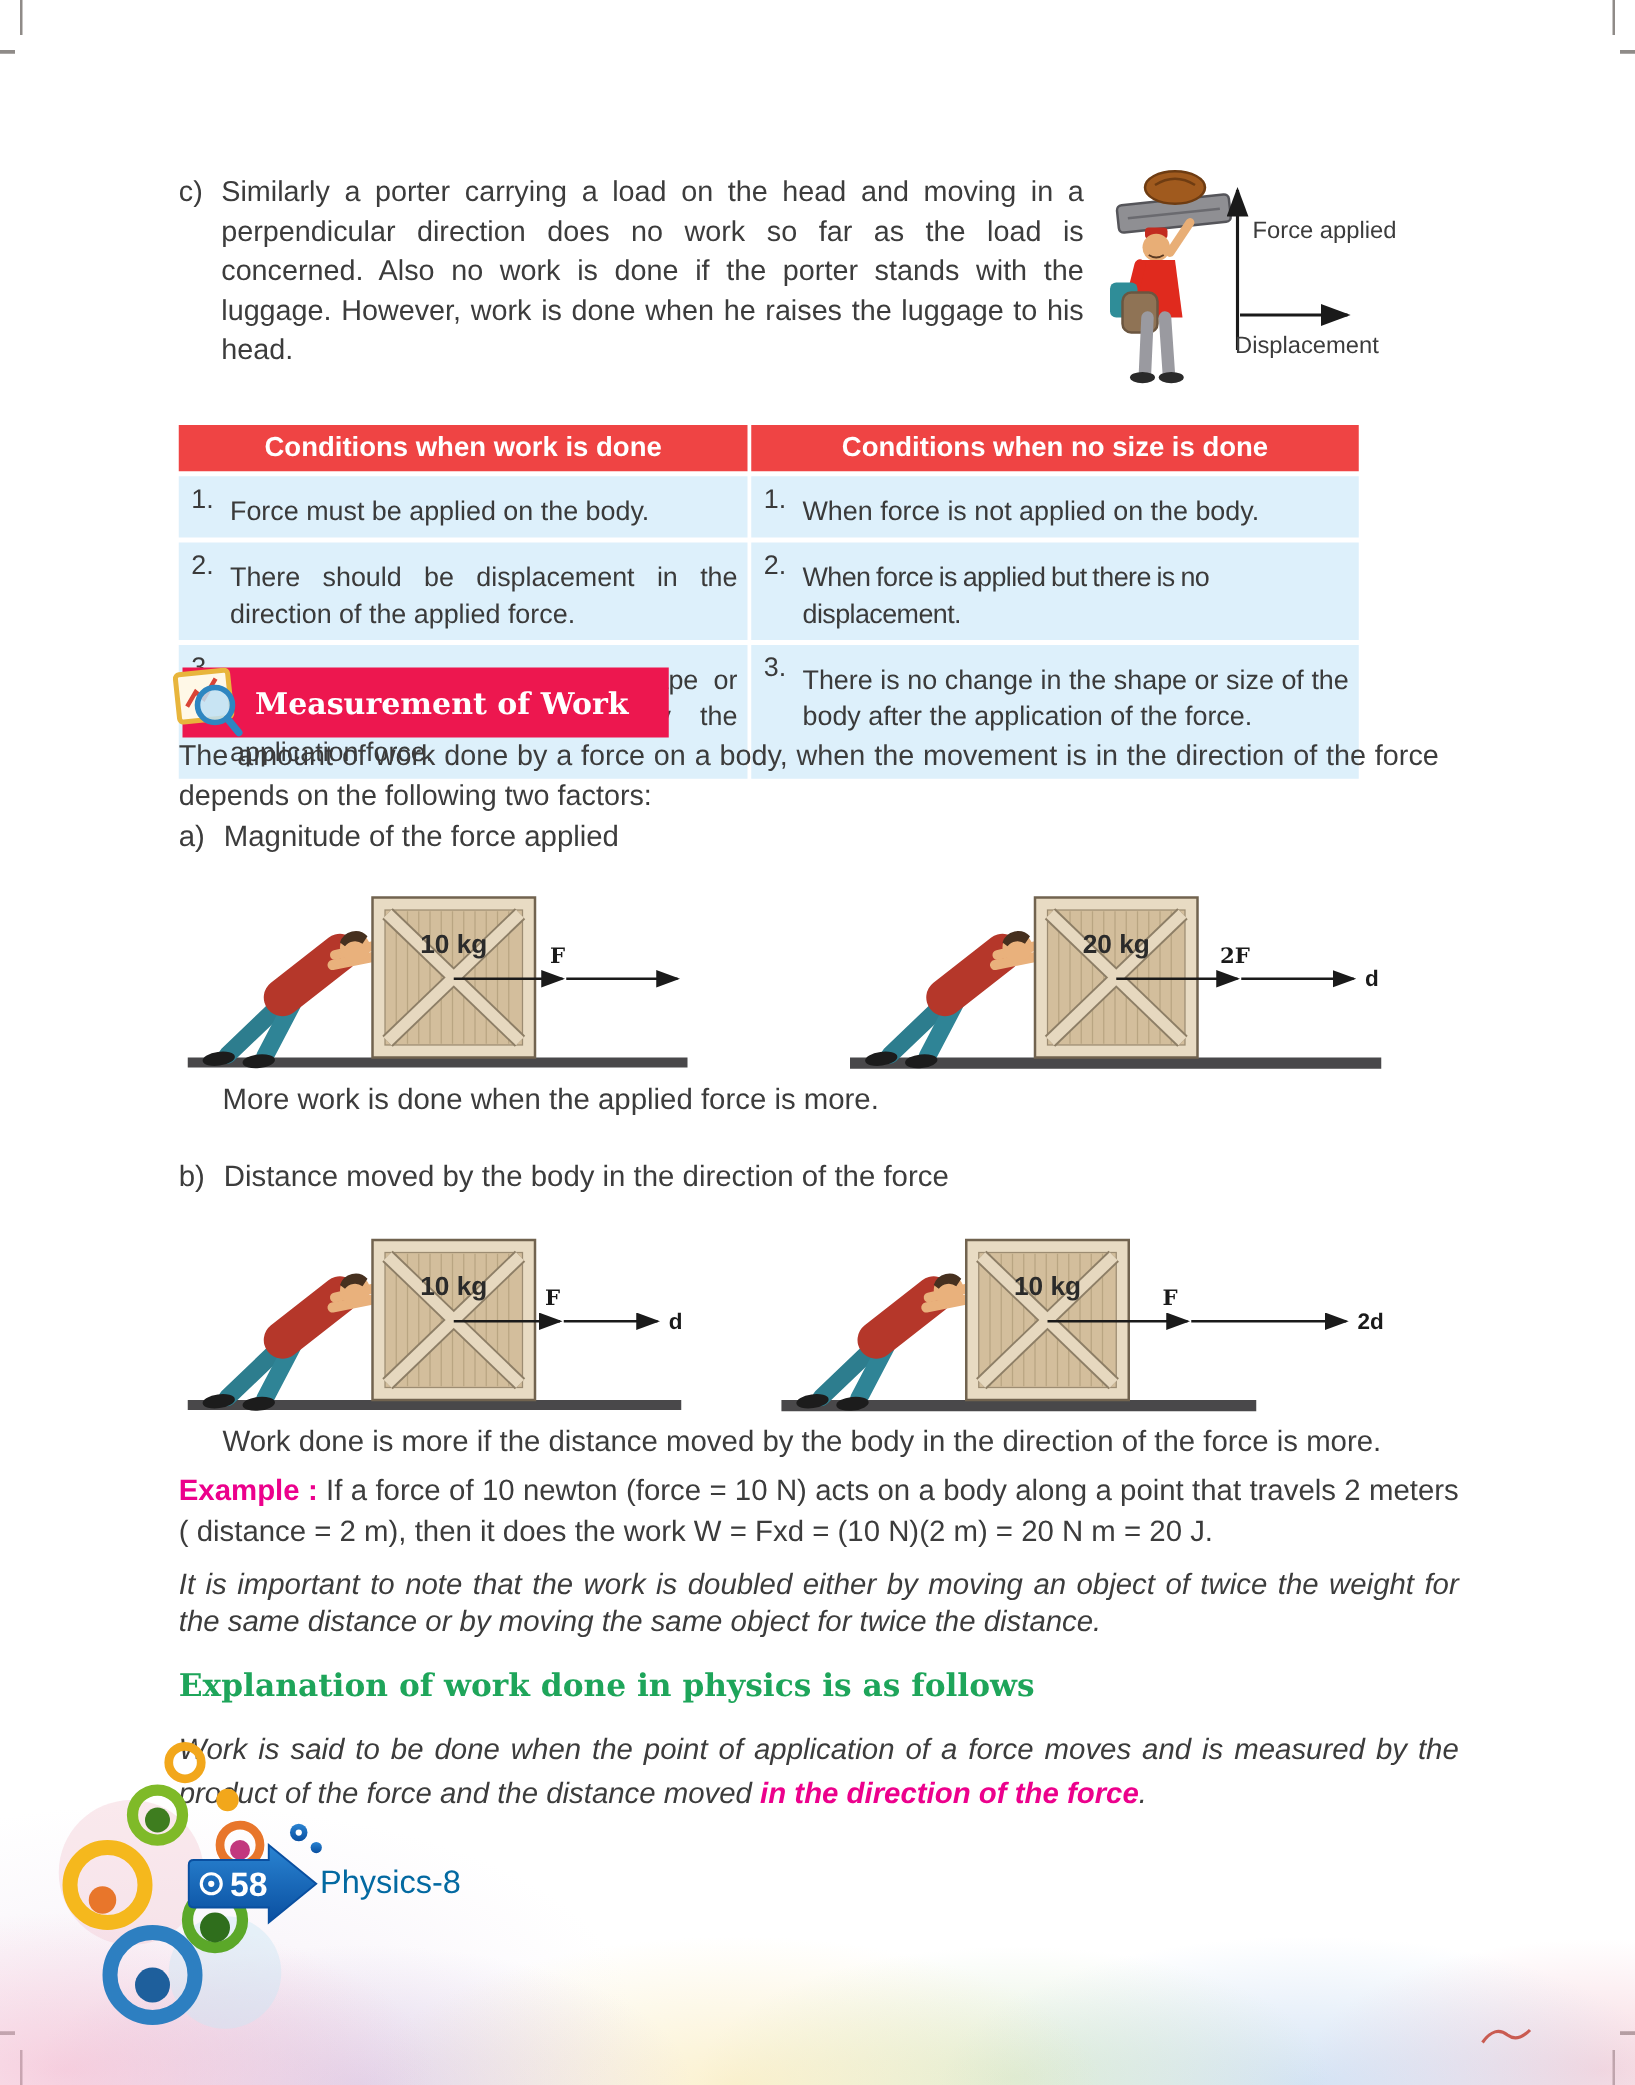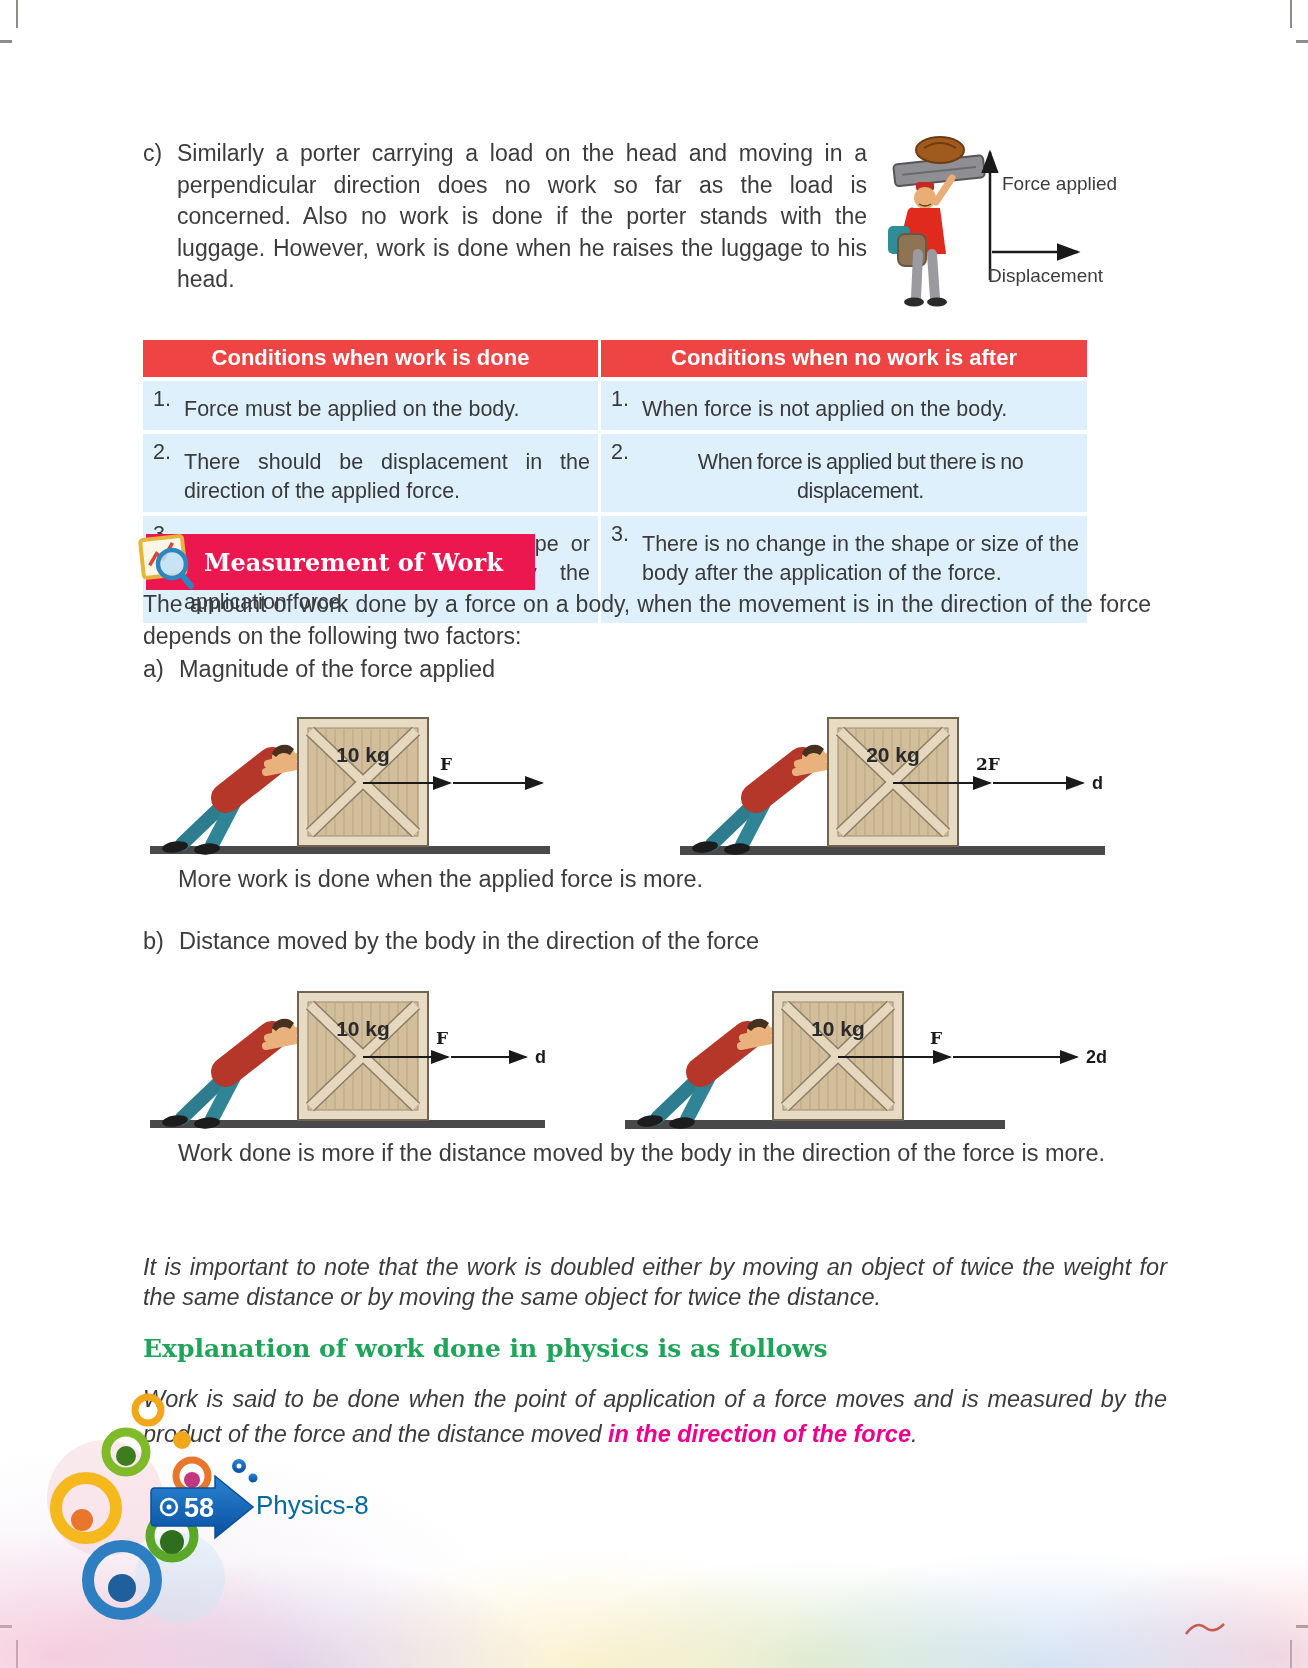--- a/index.html
+++ b/index.html
@@ -162,38 +162,38 @@
     </g>
 
     <line x1="118" y1="150" x2="118" y2="22" stroke="#1a1a1a" stroke-width="2.5" marker-end="url(#ah)"></line>
     <text x="130" y="60">Force applied</text>
     <line x1="120" y1="122" x2="206" y2="122" stroke="#1a1a1a" stroke-width="2.5" marker-end="url(#ah)"></line>
     <text x="116" y="152">Displacement</text>
   </svg>
 
   <div class="cond-table">
     <div class="th">Conditions when work is done</div>
-    <div class="th">Conditions when no work is after</div>
+    <div class="th">Conditions when no size is done</div>
 
     <div class="td">
       <span class="num">1.</span>
       <span class="ct" style="text-align:left">Force must be applied on the body.</span>
     </div>
     <div class="td">
       <span class="num">1.</span>
       <span class="ct" style="text-align:left">When force is not applied on the body.</span>
     </div>
 
     <div class="td">
       <span class="num">2.</span>
       <span class="ct">There should be displacement in the direction of the applied force.</span>
     </div>
     <div class="td">
       <span class="num">2.</span>
-      <span class="ct tight" style="text-align:center">When force is applied but there is no displacement.</span>
+      <span class="ct tight" style="text-align:left">When force is applied but there is no displacement.</span>
     </div>
 
     <div class="td">
       <span class="num">3.</span>
       <span class="ct">There should be a change in shape or size of the object caused by the application force.</span>
     </div>
     <div class="td">
       <span class="num">3.</span>
       <span class="ct">There is no change in the shape or size of the body after the application of the force.</span>
     </div>
@@ -270,20 +270,25 @@
         <line x1="213" y1="83" x2="325" y2="83" stroke="#1a1a1a" stroke-width="2" marker-end="url(#ah)"></line>
         <line x1="328" y1="83" x2="452" y2="83" stroke="#1a1a1a" stroke-width="2" marker-end="url(#ah)"></line>
         <text class="flabel" x="305" y="70">F</text>
         <text class="dlabel" x="461" y="89">2d</text>
       </svg>
     </div>
   </div>
 
   <div class="caption" style="left:178px;top:1140px">Work done is more if the distance moved by the body in the direction of the force is more.</div>
 
+  <div class="example">
+    <span class="exlabel">Example :</span>
+    <span> </span>
+    <span>If a force of 10 newton (force = 10 N) acts on a body along a point that travels 2 meters ( distance = 2 m), then it does the work W = Fxd = (10 N)(2 m) = 20 N m = 20 J.</span>
+  </div>
 
   <div class="note">It is important to note that the work is doubled either by moving an object of twice the weight for the same distance or by moving the same object for twice the distance.</div>
 
   <div class="green-head">Explanation of work done in physics is as follows</div>
 
   <div class="expl">
     <span>Work is said to be done when the point of application of a force moves and is measured by the product of the force and the distance moved </span><span class="hl">in the direction of the force</span><span>.</span>
   </div>
 
   <div class="wash"></div>

